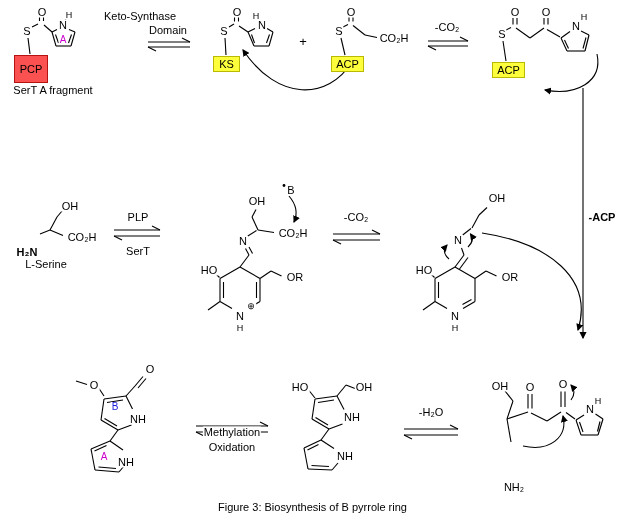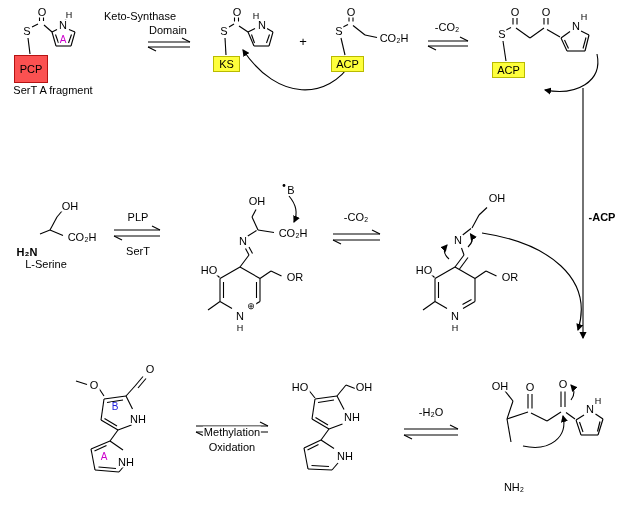--- a/index.html
+++ b/index.html
@@ -320,13 +320,14 @@
       <div class="lbl" style="left: 345px; top: 456px;">NH</div>
       <div class="lbl" style="left: 431px; top: 412px;">-H₂O</div>
       <div class="lbl" style="left: 500px; top: 386px;">OH</div>
       <div class="lbl" style="left: 530px; top: 387px;">O</div>
       <div class="lbl" style="left: 563px; top: 384px;">O</div>
       <div class="lbl" style="left: 514px; top: 449px; margin-top: 38px;">NH₂</div>
       <div class="lbl" style="left: 590px; top: 409px;">N</div>
       <div class="lbl" style="left: 598px; top: 401px; font-size: 9px;">H</div>
     </div>
 
+  <div class="caption">Figure 3: Biosynthesis of B pyrrole ring</div>
 </div>
 
 </body></html>

